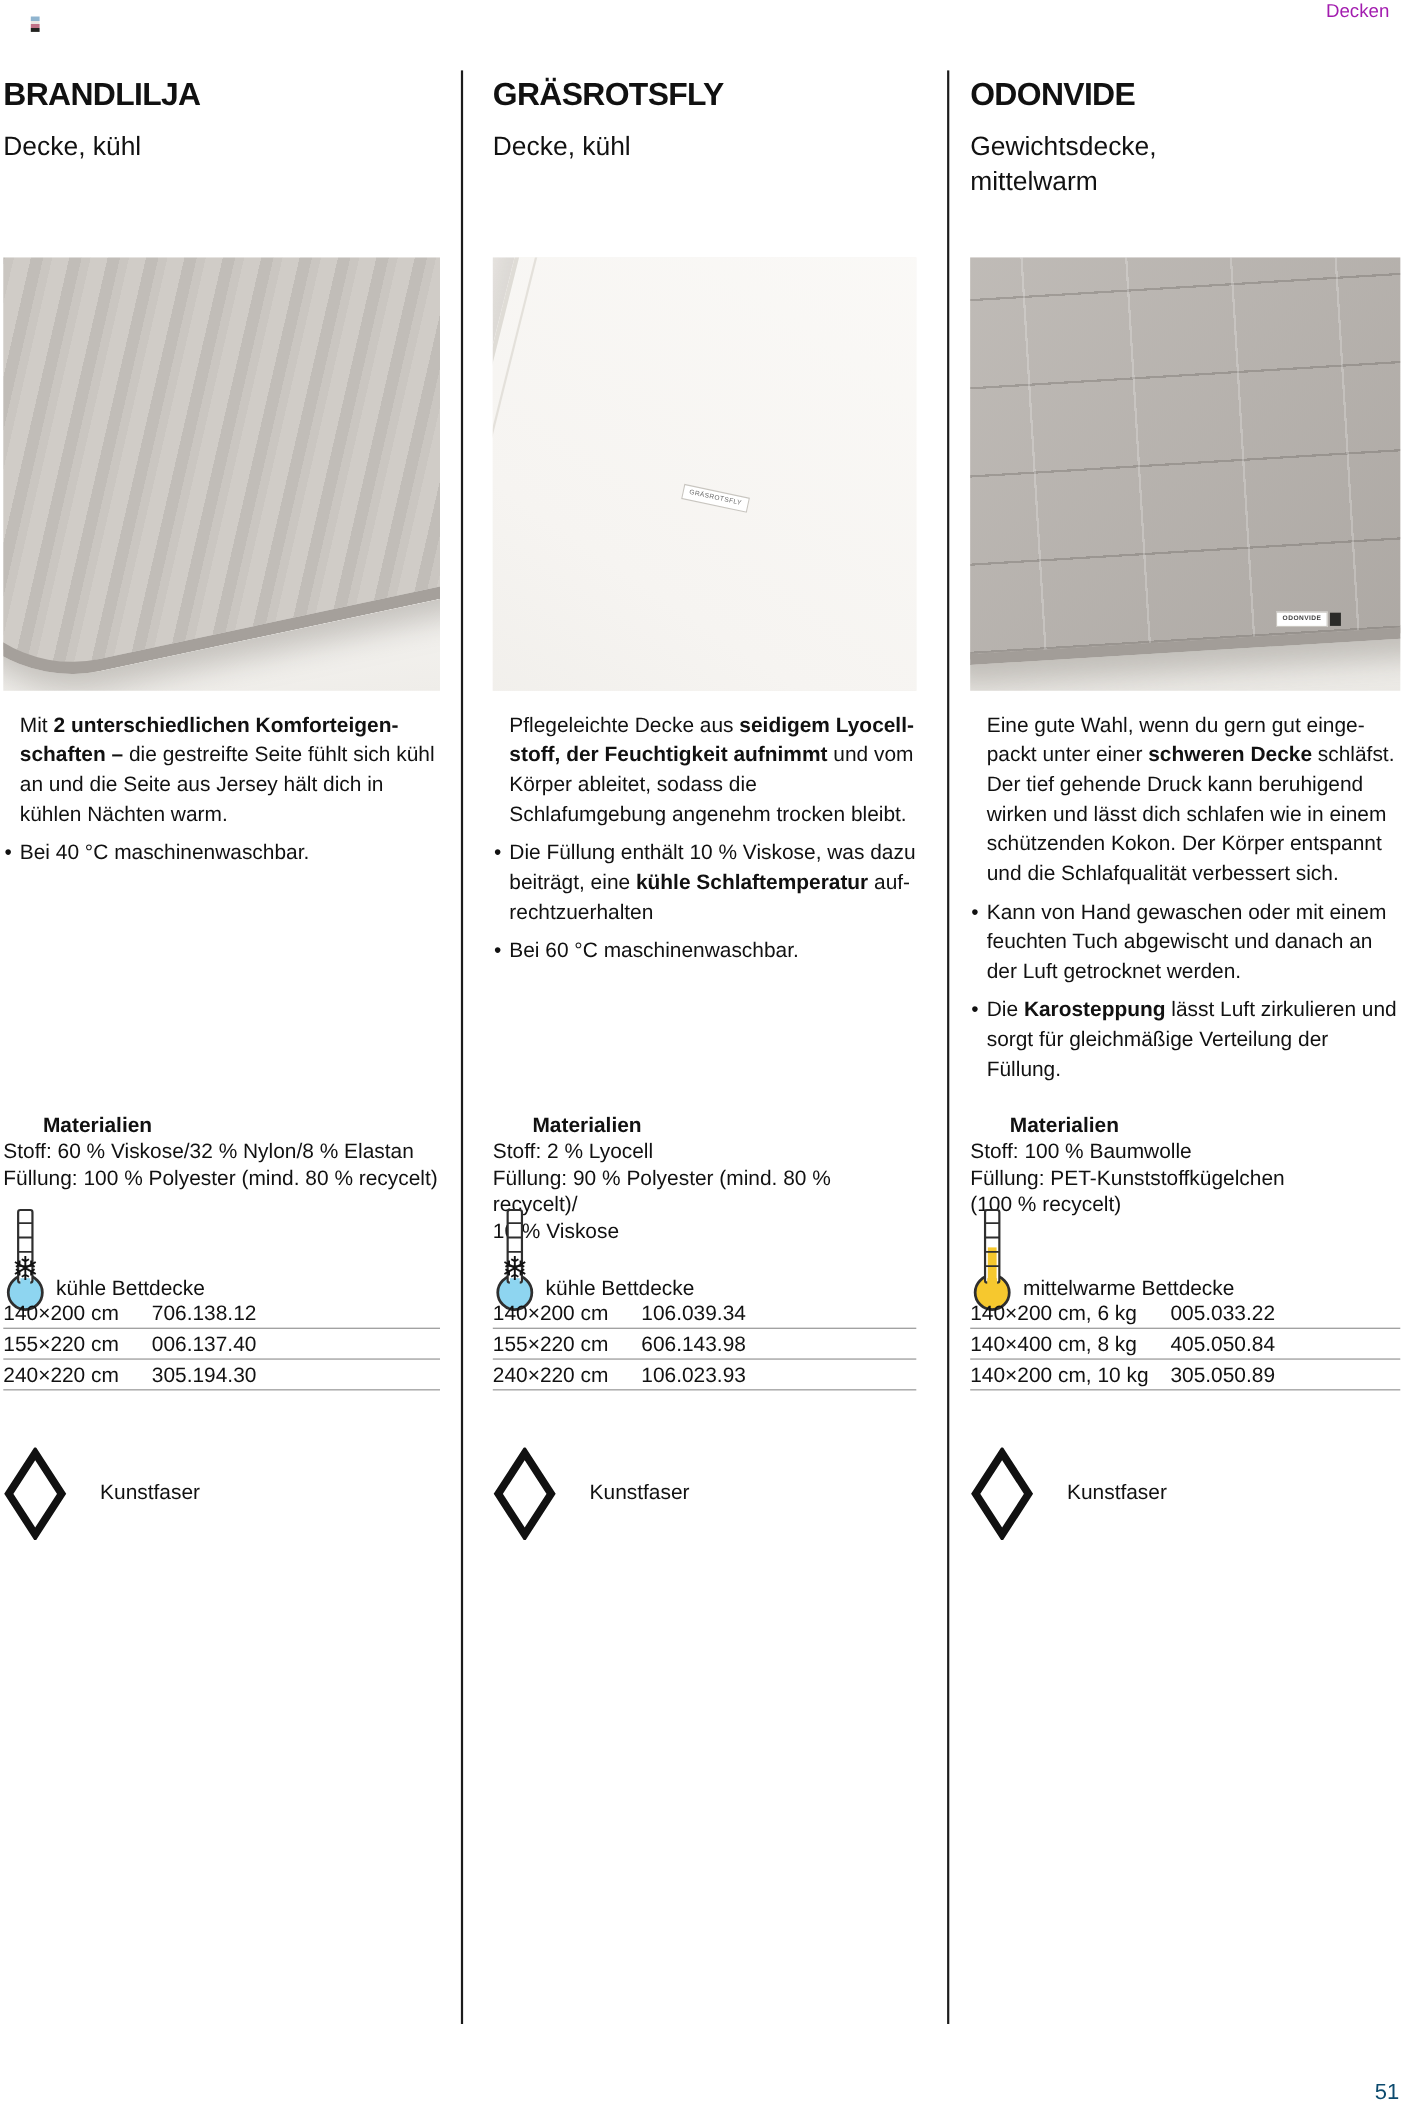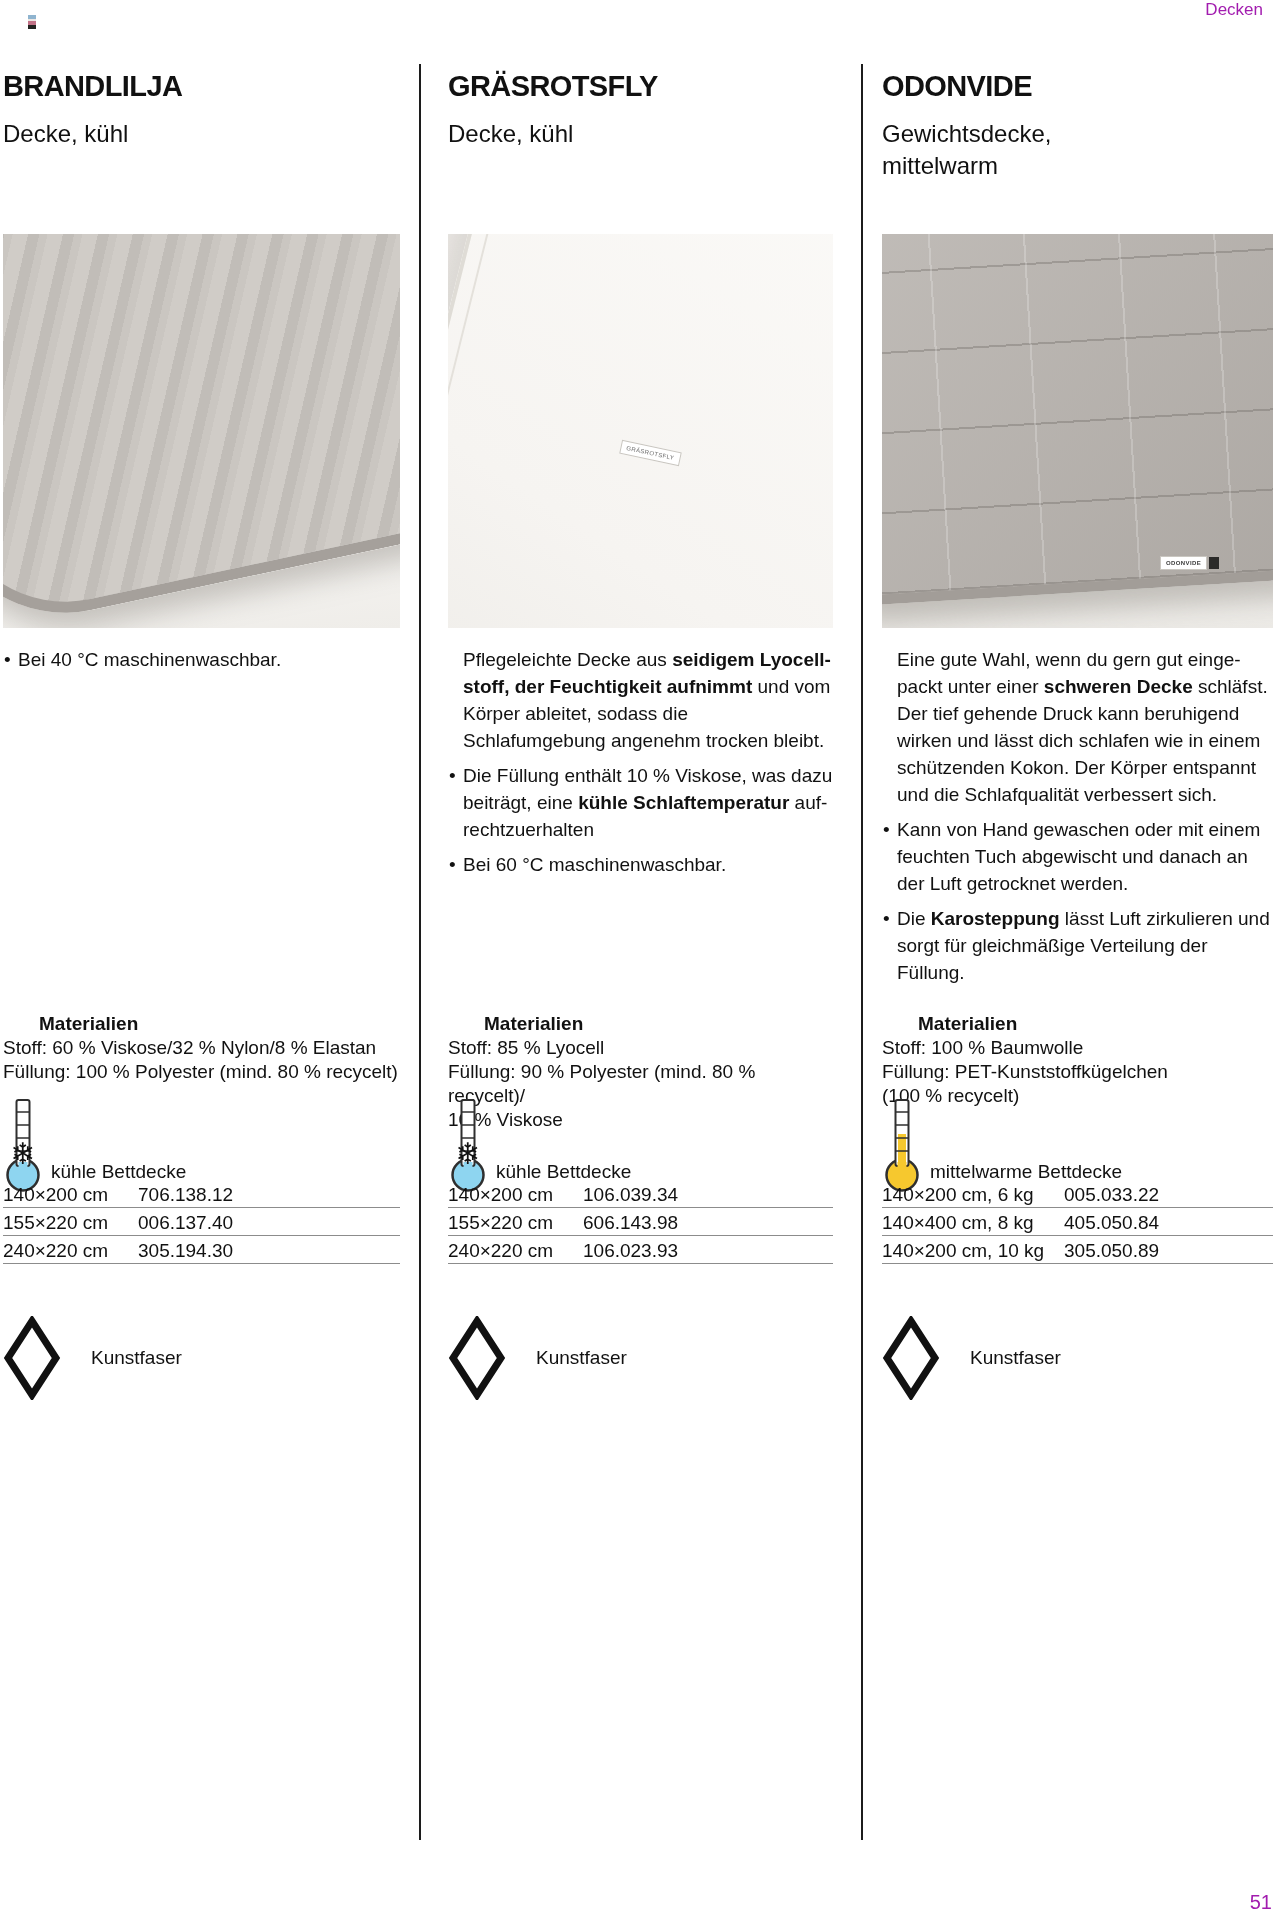--- a/index.html
+++ b/index.html
@@ -3,21 +3,21 @@
 <meta charset="utf-8">
 <style>
   html,body{margin:0;padding:0;}
   body{font-family:"Liberation Sans",sans-serif;color:#111;background:#ffffff;}
   .page{position:relative;width:1280px;height:1916px;background:#fff;overflow:hidden;}
 
   
   .regmark{position:absolute;left:28px;top:15px;width:8px;height:14px;
     background:linear-gradient(180deg,#8fb4cf 0 26%,#ece7e3 26% 46%,#c27287 46% 72%,#222220 72% 100%);}
   .page-header{position:absolute;top:0;right:17px;font-size:17px;color:#a21caf;}
-  .page-number{position:absolute;right:8px;bottom:2px;font-size:20px;color:#a21caf;}
+  .page-number{position:absolute;right:8px;bottom:2px;font-size:20px;color:#0c4a6e;}
 
   
   .vdivider{position:absolute;top:64px;height:1776px;width:2px;background:#1c1c1c;}
 
   
   .col{position:absolute;top:62px;height:1790px;}
   .title{position:absolute;top:8px;left:0;margin:0;font-size:29px;font-weight:700;letter-spacing:-0.6px;}
   .subtitle{position:absolute;top:56px;left:0;font-size:24px;line-height:32px;white-space:pre-line;}
 
   .photo{position:absolute;top:172px;left:0;right:0;height:394px;margin:0;overflow:hidden;}
@@ -91,20 +91,21 @@
   <div class="vdivider" style="left:861px"></div>
 
   <section class="col" style="left:3px;width:397px">
     <h2 class="title">BRANDLILJA</h2>
     <div class="subtitle">Decke, kühl</div>
     <figure class="photo photo1">
       <div class="quilt"></div>
 
     </figure>
     <div class="desc">
+        <p class="para"><span>Mit </span><span class="bold">2 unterschiedlichen Komforteigen-schaften – </span><span>die gestreifte Seite fühlt sich kühl an und die Seite aus Jersey hält dich in kühlen Nächten warm.</span></p>
         <p class="para bullet"><span>Bei 40 °C maschinenwaschbar.</span></p>
       </div>
     <div class="materials">
       <div class="mhead">Materialien</div>
       <div>
           <div>Stoff: 60 % Viskose/32 % Nylon/8 % Elastan</div>
           <div>Füllung: 100 % Polyester (mind. 80 % recycelt)</div>
         </div>
     </div>
     <div class="warmth">
@@ -148,21 +149,21 @@
       <div class="tag">GRÄSROTSFLY</div>
     </figure>
     <div class="desc">
         <p class="para"><span>Pflegeleichte Decke aus </span><span class="bold">seidigem Lyocell-stoff, der Feuchtigkeit aufnimmt</span><span> und vom Körper ableitet, sodass die Schlafumgebung angenehm trocken bleibt.</span></p>
         <p class="para bullet"><span>Die Füllung enthält 10 % Viskose, was dazu beiträgt, eine </span><span class="bold">kühle Schlaftemperatur</span><span> auf-rechtzuerhalten</span></p>
         <p class="para bullet"><span>Bei 60 °C maschinenwaschbar.</span></p>
       </div>
     <div class="materials">
       <div class="mhead">Materialien</div>
       <div>
-          <div>Stoff: 85 % Lyocell</div>
+          <div>Stoff: 2 % Lyocell</div>
           <div>Füllung: 90 % Polyester (mind. 80 % recycelt)/</div>
           <div>10 % Viskose</div>
         </div>
     </div>
     <div class="warmth">
       <svg class="thermo cold" width="38" height="94" viewBox="0 0 38 94">
         <circle class="bulb" cx="19" cy="77" r="15.5" stroke="#2f2f2f" stroke-width="2.5"></circle>
         <rect class="stem" x="12.5" y="2" width="13" height="66" rx="2" fill="#ffffff" stroke="#2f2f2f" stroke-width="2"></rect>
         <rect class="stemfill" x="15" y="36" width="8" height="34"></rect>
         <path class="ticks" d="M12.5 14h13 M12.5 27h13 M12.5 40h13 M12.5 53h13" stroke="#2f2f2f" stroke-width="1.6"></path>

